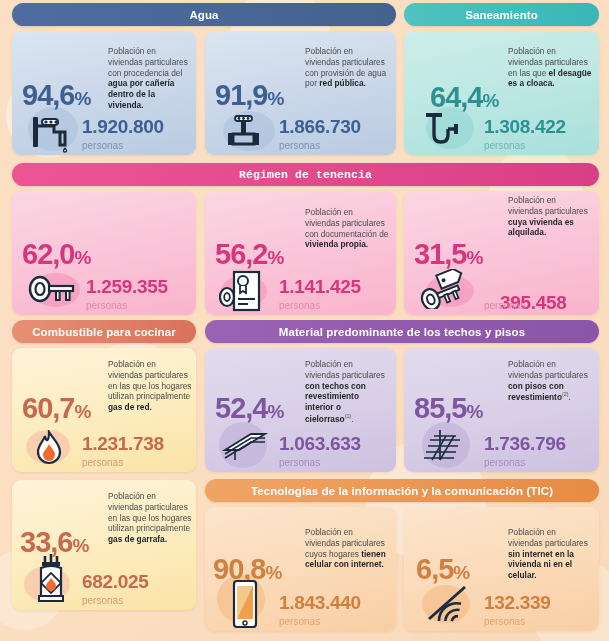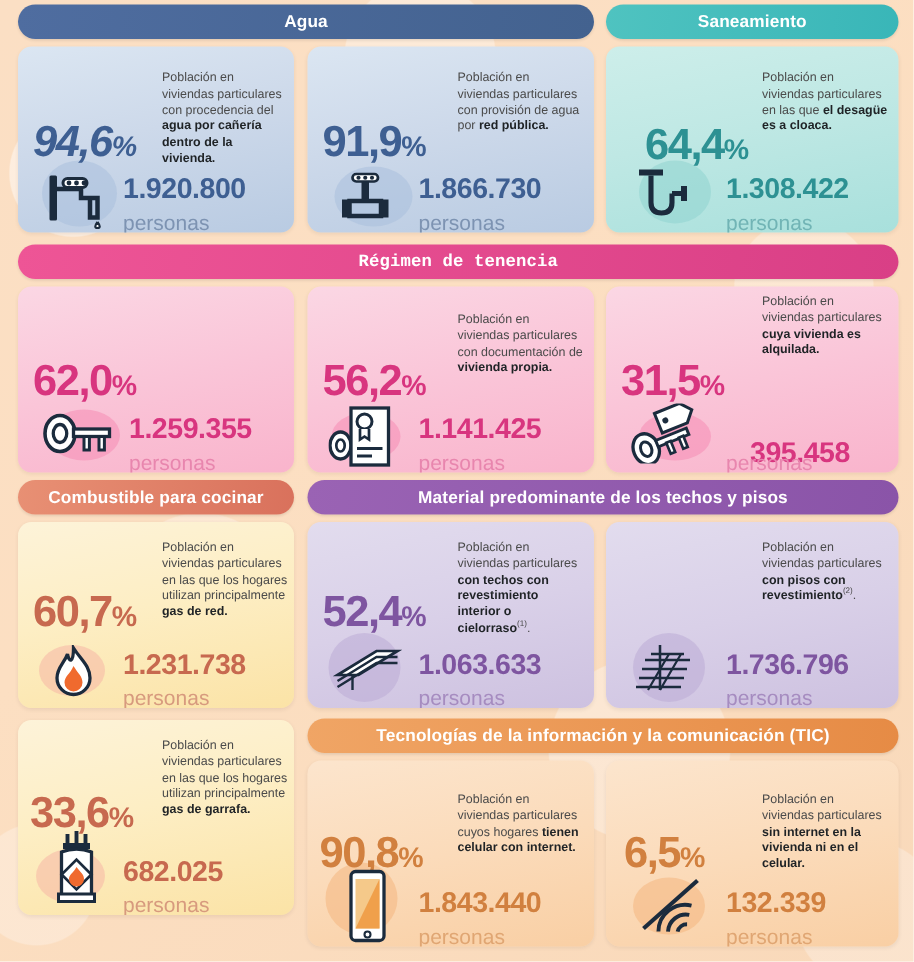--- a/index.html
+++ b/index.html
@@ -63,21 +63,21 @@
     color:#4a4a4a; width:84px;
   }
   .desc b{ color:#1f2326; font-weight:700; }
   .desc sup{ font-size:5.4px; vertical-align:super; }
 
   .big{
     position:absolute; font-weight:700; font-size:19px; line-height:1;
     white-space:nowrap; letter-spacing:-.3px;
   }
   .ppl{
-    position:absolute; font-size:14px; line-height:1;
+    position:absolute; font-size:10px; line-height:1;
   }
 
   
   .t-blue .pct,.t-blue .big { color:#3e5f92; }
   .t-blue .ppl { color:#7d93b2; }
   .t-teal .pct,.t-teal .big { color:#2d9193; }
   .t-teal .ppl { color:#71b4b5; }
   .t-pink .pct,.t-pink .big { color:#d8357f; }
   .t-pink .ppl { color:#e886ae; }
   .t-comb .pct,.t-comb .big { color:#c7694f; }
@@ -116,21 +116,21 @@
   </div>
 
   <div class="hdr mat" style="left:205px; top:320px; width:394px;">
     <span>Material predominante de los techos y pisos</span>
   </div>
 
   <div class="card c-blue t-blue" style="left:12px; top:31px; width:184px; height:124px;">
     <div class="inner">
       <div class="blob" style="left:16px; top:76px; width:50px; height:44px; background:#a9c0dd;"></div>
 
-      <div class="pct" style="left:10px; top:50px;font-style:italic;">
+      <div class="pct" style="left:10px; top:50px;">
         <span class="num">94,6</span><span class="sym">%</span>
       </div>
 
       <div class="desc" style="left:96px; top:15px;">
         <span>Población en viviendas particulares con procedencia del </span><b>agua por cañería dentro de la vivienda.</b>
       </div>
 
       <div class="icon" style="left:18px; top:84px;">
         <svg width="46" height="38" viewBox="0 0 46 38">
           <rect x="3" y="2" width="5" height="30" rx="1" fill="#1b2b3d"></rect>
@@ -334,20 +334,23 @@
 
       <div class="big" style="left:74px; top:86px;">1.063.633</div>
       <div class="ppl" style="left:74px; top:110px;">personas</div>
     </div>
   </div>
 
   <div class="card c-purple t-purple" style="left:404px; top:348px; width:195px; height:124px;">
     <div class="inner">
       <div class="blob" style="left:18px; top:74px; width:48px; height:46px; background:#bcabd6;"></div>
 
+      <div class="pct" style="left:10px; top:46px;">
+        <span class="num">85,5</span><span class="sym">%</span>
+      </div>
 
       <div class="desc" style="left:104px; top:11px;">
         <span>Población en viviendas particulares </span><b>con pisos con revestimiento</b><sup>(2)</sup><span>.</span>
       </div>
 
       <div class="icon" style="left:20px; top:78px;">
         <svg width="46" height="38" viewBox="0 0 46 38">
           <path d="M6 14 h30 M4 20 h30 M2 26 h30 M0 32 h30" stroke="#1b2b3d" stroke-width="1.7" fill="none"></path>
           <path d="M16 4 v30" stroke="#1b2b3d" stroke-width="1.7"></path>
           <path d="M22 10 L8 34 M30 10 L16 34" stroke="#1b2b3d" stroke-width="1.5"></path>

